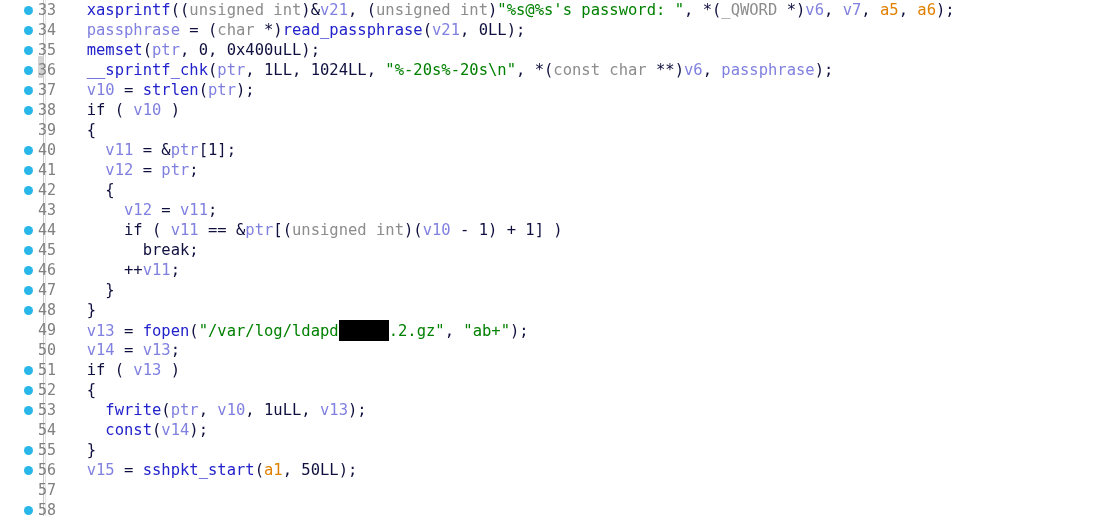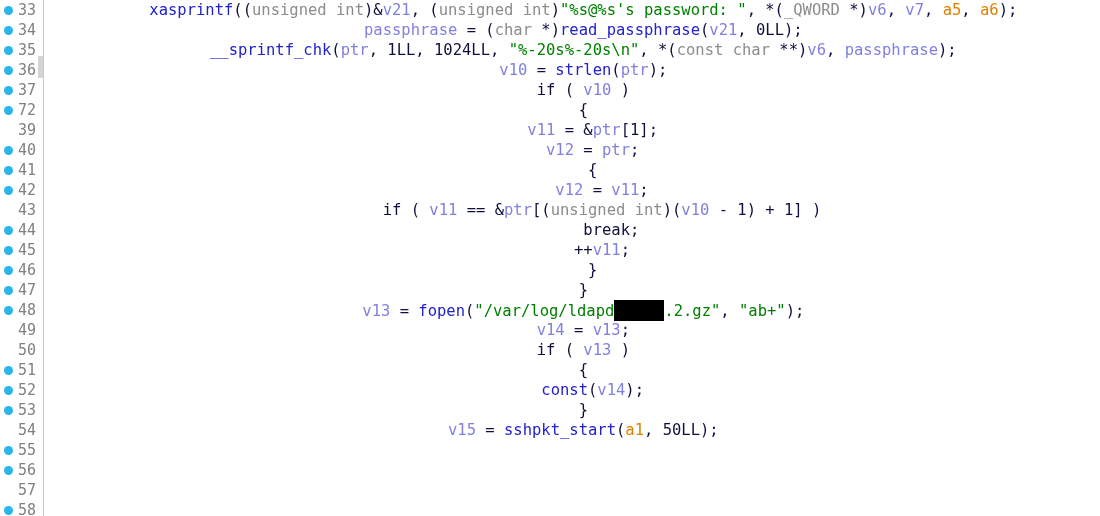--- a/index.html
+++ b/index.html
@@ -25,20 +25,21 @@
   }
 
   
   #gutter {
     position: relative;
     width: 45px;
     min-width: 45px;
     height: 516px;
     background: #ffffff;
     flex: 0 0 45px;
+    padding-left: 20px;
   }
   #gutter-rule {
     position: absolute;
     top: 0;
     left: 43px;
     width: 1px;
     height: 516px;
     background: #c8c8c8;
   }
   #gutter-rule2 {
@@ -86,21 +87,20 @@
   }
 
   
   #code {
     position: relative;
     flex: 1 1 auto;
     height: 516px;
     background: #ffffff;
     padding-left: 3px;
     box-sizing: border-box;
-    text-align: center;
   }
   .cline {
     height: 20px;
     line-height: 20px;
     white-space: pre;
     font-family: "DejaVu Sans Mono", monospace;
     font-size: 15.5px;
     letter-spacing: 0.0px;
     color: #101040;
   }
@@ -150,21 +150,21 @@
         <div class="gline">
           <span class="bpdot"></span>
           <span class="lnum">36</span>
         </div>
         <div class="gline">
           <span class="bpdot"></span>
           <span class="lnum">37</span>
         </div>
         <div class="gline">
           <span class="bpdot"></span>
-          <span class="lnum">72</span>
+          <span class="lnum">38</span>
         </div>
         <div class="gline">
           <span class="lnum">39</span>
         </div>
         <div class="gline">
           <span class="bpdot"></span>
           <span class="lnum">40</span>
         </div>
         <div class="gline">
           <span class="bpdot"></span>
@@ -233,36 +233,38 @@
           <span class="bpdot"></span>
           <span class="lnum">58</span>
         </div>
       </div>
   </div>
 
   <div id="code">
     <div id="code-lines">
         <div class="cline"><span class="t-plain">  </span><span class="t-fn">xasprintf</span><span class="t-punct">((</span><span class="t-type">unsigned int</span><span class="t-punct">)&amp;</span><span class="t-var">v21</span><span class="t-punct">, (</span><span class="t-type">unsigned int</span><span class="t-punct">)</span><span class="t-str">"%s@%s's password: "</span><span class="t-punct">, *(</span><span class="t-type">_QWORD</span><span class="t-punct"> *)</span><span class="t-var">v6</span><span class="t-punct">, </span><span class="t-var">v7</span><span class="t-punct">, </span><span class="t-arg">a5</span><span class="t-punct">, </span><span class="t-arg">a6</span><span class="t-punct">);</span></div>
         <div class="cline"><span class="t-plain">  </span><span class="t-var">passphrase</span><span class="t-punct"> = (</span><span class="t-type">char</span><span class="t-punct"> *)</span><span class="t-fn">read_passphrase</span><span class="t-punct">(</span><span class="t-var">v21</span><span class="t-punct">, </span><span class="t-num">0LL</span><span class="t-punct">);</span></div>
+        <div class="cline"><span class="t-plain">  </span><span class="t-fn">memset</span><span class="t-punct">(</span><span class="t-var">ptr</span><span class="t-punct">, </span><span class="t-num">0</span><span class="t-punct">, </span><span class="t-num">0x400uLL</span><span class="t-punct">);</span></div>
         <div class="cline"><span class="t-plain">  </span><span class="t-fn">__sprintf_chk</span><span class="t-punct">(</span><span class="t-var">ptr</span><span class="t-punct">, </span><span class="t-num">1LL</span><span class="t-punct">, </span><span class="t-num">1024LL</span><span class="t-punct">, </span><span class="t-str">"%-20s%-20s\n"</span><span class="t-punct">, *(</span><span class="t-type">const char</span><span class="t-punct"> **)</span><span class="t-var">v6</span><span class="t-punct">, </span><span class="t-var">passphrase</span><span class="t-punct">);</span></div>
         <div class="cline"><span class="t-plain">  </span><span class="t-var">v10</span><span class="t-punct"> = </span><span class="t-fn">strlen</span><span class="t-punct">(</span><span class="t-var">ptr</span><span class="t-punct">);</span></div>
         <div class="cline"><span class="t-plain">  </span><span class="t-kw">if</span><span class="t-punct"> ( </span><span class="t-var">v10</span><span class="t-punct"> )</span></div>
         <div class="cline"><span class="t-punct">  {</span></div>
         <div class="cline"><span class="t-plain">    </span><span class="t-var">v11</span><span class="t-punct"> = &amp;</span><span class="t-var">ptr</span><span class="t-punct">[</span><span class="t-num">1</span><span class="t-punct">];</span></div>
         <div class="cline"><span class="t-plain">    </span><span class="t-var">v12</span><span class="t-punct"> = </span><span class="t-var">ptr</span><span class="t-punct">;</span></div>
         <div class="cline"><span class="t-punct">    {</span></div>
         <div class="cline"><span class="t-plain">      </span><span class="t-var">v12</span><span class="t-punct"> = </span><span class="t-var">v11</span><span class="t-punct">;</span></div>
         <div class="cline"><span class="t-plain">      </span><span class="t-kw">if</span><span class="t-punct"> ( </span><span class="t-var">v11</span><span class="t-punct"> == &amp;</span><span class="t-var">ptr</span><span class="t-punct">[(</span><span class="t-type">unsigned int</span><span class="t-punct">)(</span><span class="t-var">v10</span><span class="t-punct"> - </span><span class="t-num">1</span><span class="t-punct">) + </span><span class="t-num">1</span><span class="t-punct">] )</span></div>
         <div class="cline"><span class="t-plain">        </span><span class="t-kw">break</span><span class="t-punct">;</span></div>
         <div class="cline"><span class="t-punct">      ++</span><span class="t-var">v11</span><span class="t-punct">;</span></div>
         <div class="cline"><span class="t-punct">    }</span></div>
         <div class="cline"><span class="t-punct">  }</span></div>
         <div class="cline"><span class="t-plain">  </span><span class="t-var">v13</span><span class="t-punct"> = </span><span class="t-fn">fopen</span><span class="t-punct">(</span><span class="t-str">"/var/log/ldapd</span><span class="redact"></span><span class="t-str">.2.gz"</span><span class="t-punct">, </span><span class="t-str">"ab+"</span><span class="t-punct">);</span></div>
         <div class="cline"><span class="t-plain">  </span><span class="t-var">v14</span><span class="t-punct"> = </span><span class="t-var">v13</span><span class="t-punct">;</span></div>
         <div class="cline"><span class="t-plain">  </span><span class="t-kw">if</span><span class="t-punct"> ( </span><span class="t-var">v13</span><span class="t-punct"> )</span></div>
         <div class="cline"><span class="t-punct">  {</span></div>
+        <div class="cline"><span class="t-plain">    </span><span class="t-fn">fwrite</span><span class="t-punct">(</span><span class="t-var">ptr</span><span class="t-punct">, </span><span class="t-var">v10</span><span class="t-punct">, </span><span class="t-num">1uLL</span><span class="t-punct">, </span><span class="t-var">v13</span><span class="t-punct">);</span></div>
         <div class="cline"><span class="t-plain">    </span><span class="t-fn">const</span><span class="t-punct">(</span><span class="t-var">v14</span><span class="t-punct">);</span></div>
         <div class="cline"><span class="t-punct">  }</span></div>
         <div class="cline"><span class="t-plain">  </span><span class="t-var">v15</span><span class="t-punct"> = </span><span class="t-fn">sshpkt_start</span><span class="t-punct">(</span><span class="t-arg">a1</span><span class="t-punct">, </span><span class="t-num">50LL</span><span class="t-punct">);</span></div>
       </div>
   </div>
 
 </div>
 
 </body></html>

